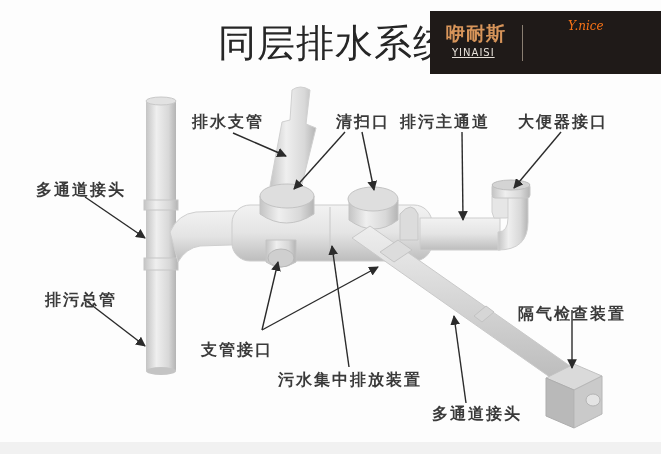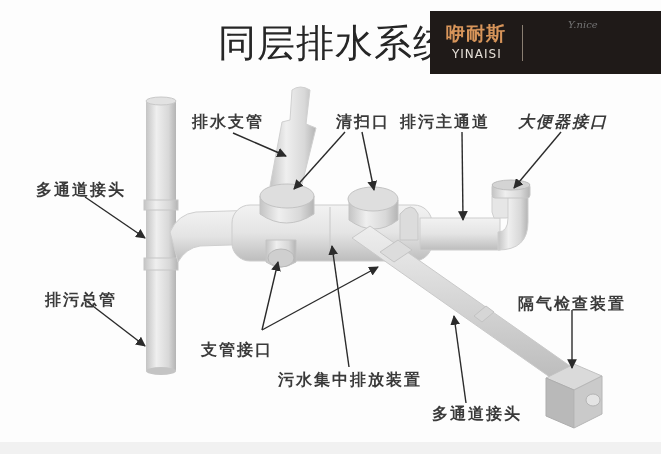--- a/index.html
+++ b/index.html
@@ -4,24 +4,24 @@
 <style>
   html, body { margin:0; padding:0; }
   body { width:661px; height:454px; background:#ffffff; overflow:hidden; position:relative;
          font-family:"DejaVu Sans", "Liberation Sans", sans-serif; }
   .stage { position:absolute; left:0; top:0; width:661px; height:454px; background:#fdfdfd; }
   .bottom-band { position:absolute; left:0; top:442px; width:661px; height:12px; background:#f1f1f1; }
   .title { position:absolute; left:218px; top:18px; font-size:38px; color:#262626; letter-spacing:1px;
            white-space:nowrap; line-height:50px; font-weight:400; }
   .logo { position:absolute; left:430px; top:11px; width:244px; height:63px; background:#1f1a18; }
   .logo-cn { position:absolute; left:16px; top:10px; font-size:19px; font-weight:bold; color:#d8955a; letter-spacing:1px; }
-  .logo-en { position:absolute; left:22px; top:36px; font-size:12px; color:#e6e0d8; letter-spacing:1px; }
+  .logo-en { position:absolute; left:22px; top:36px; font-size:10px; color:#e6e0d8; letter-spacing:1px;text-decoration:underline; }
   .logo-sep { position:absolute; left:92px; top:14px; width:1px; height:36px; background:#8a7f72; }
   .logo-script { position:absolute; left:138px; top:8px; font-family:"DejaVu Serif", serif; font-style:italic;
-                 font-size:10px; color:#737373; }
+                 font-size:12px; color:#f97316; }
   .logo-slogan { position:absolute; left:106px; top:24px; font-family:"DejaVu Serif", "Liberation Serif", serif;
                  font-size:18px; color:#d8955a; letter-spacing:1px; }
   .label { position:absolute; font-size:16px; color:#3a3a3a; white-space:nowrap; letter-spacing:2px; font-weight:bold; }
   svg { position:absolute; left:0; top:0; }
 </style>
 </head>
 <body>
 
 <div class="stage"></div>
 <div class="bottom-band"></div>
@@ -126,19 +126,19 @@
     <line x1="262" y1="330" x2="378" y2="267"></line>
     <line x1="349" y1="367" x2="332" y2="246"></line>
     <line x1="466" y1="403" x2="454" y2="316"></line>
     <line x1="572" y1="310" x2="572" y2="368"></line>
   </g>
 </svg>
 
 <div class="label" style="left:192px; top:112px;">排水支管</div>
 <div class="label" style="left:336px; top:112px;">清扫口</div>
 <div class="label" style="left:400px; top:112px;">排污主通道</div>
-<div class="label" style="left:518px; top:112px;font-style:italic;">大便器接口</div>
+<div class="label" style="left:518px; top:112px;">大便器接口</div>
 <div class="label" style="left:36px; top:180px;">多通道接头</div>
 <div class="label" style="left:45px; top:290px;font-family:Liberation Mono, monospace;">排污总管</div>
 <div class="label" style="left:201px; top:340px;">支管接口</div>
 <div class="label" style="left:278px; top:370px;">污水集中排放装置</div>
 <div class="label" style="left:432px; top:404px;">多通道接头</div>
-<div class="label" style="left:518px; top:294px;">隔气检查装置</div>
+<div class="label" style="left:518px; top:304px;">隔气检查装置</div>
 
 </body></html>

